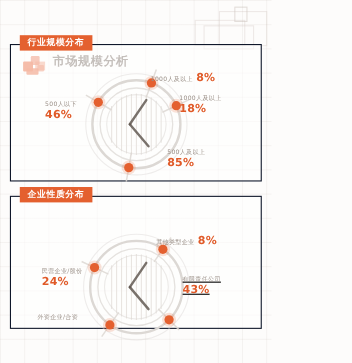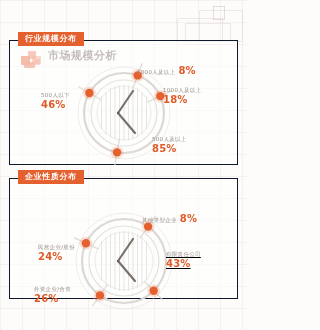--- a/index.html
+++ b/index.html
@@ -262,19 +262,18 @@
       <span class="dl-name">500人以下</span>
       <span class="dl-val">46%</span>
     </div>
     <div class="dlabel inline" style="left: 142px; top: 208px;"><span class="dl-name">其他类型企业</span><span class="dl-val">8%</span></div>
     <div class="dlabel" style="left: 166px; top: 251px; text-decoration: underline;">
       <span class="dl-name">有限责任公司</span>
       <span class="dl-val">43%</span>
     </div>
     <div class="dlabel" style="left: 34px; top: 286px;">
       <span class="dl-name">外资企业/合资</span>
-      <span class="dl-val">26%</span>
     </div>
     <div class="dlabel" style="left: 38px; top: 228px; margin-top: 16px;">
       <span class="dl-name">民营企业/股份</span>
       <span class="dl-val">24%</span>
     </div>
   </div>
 
 </body></html>

